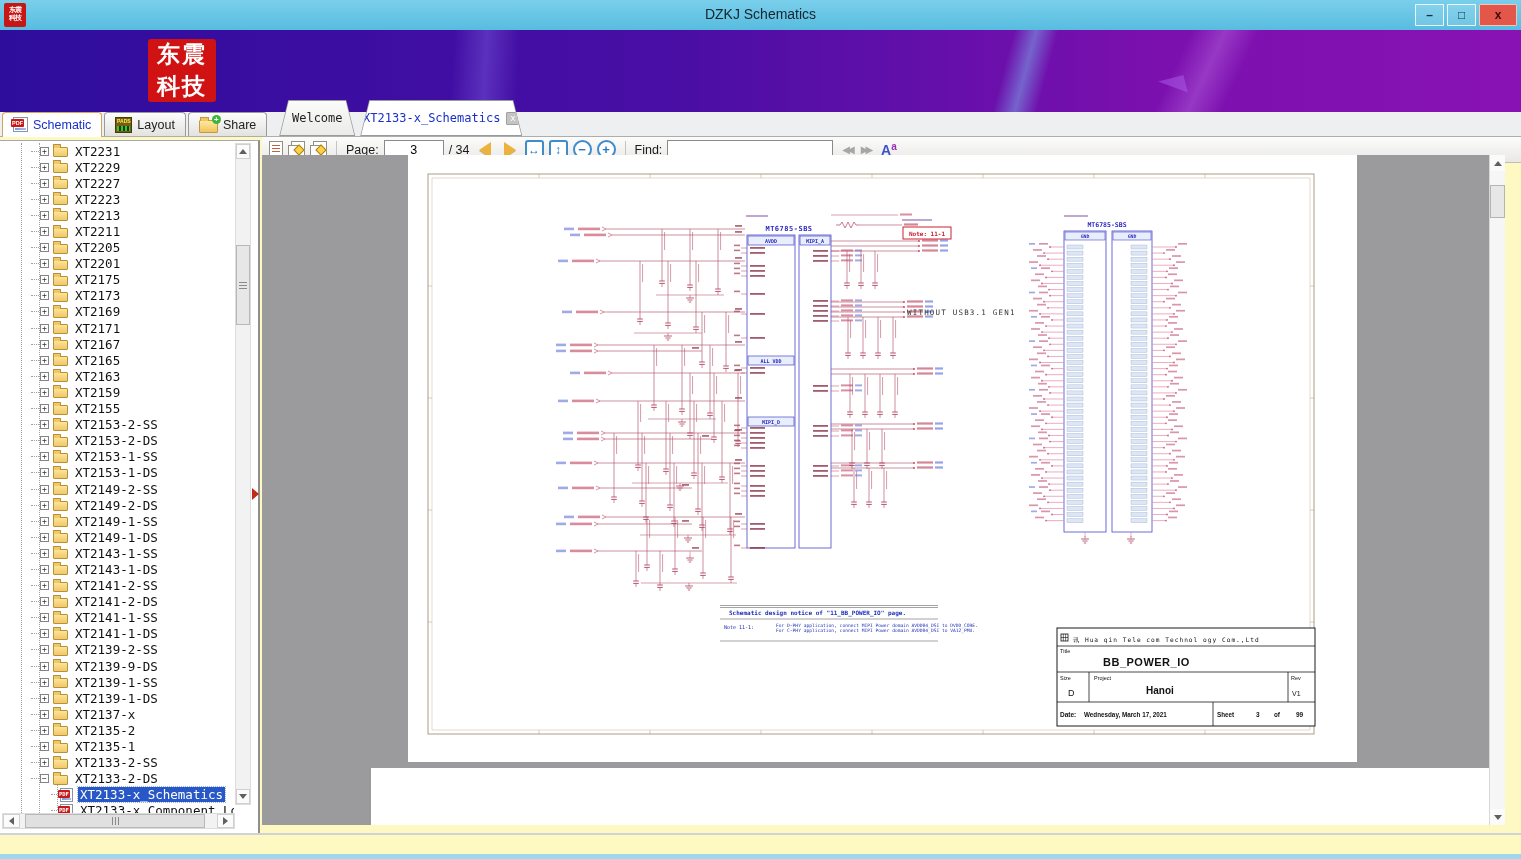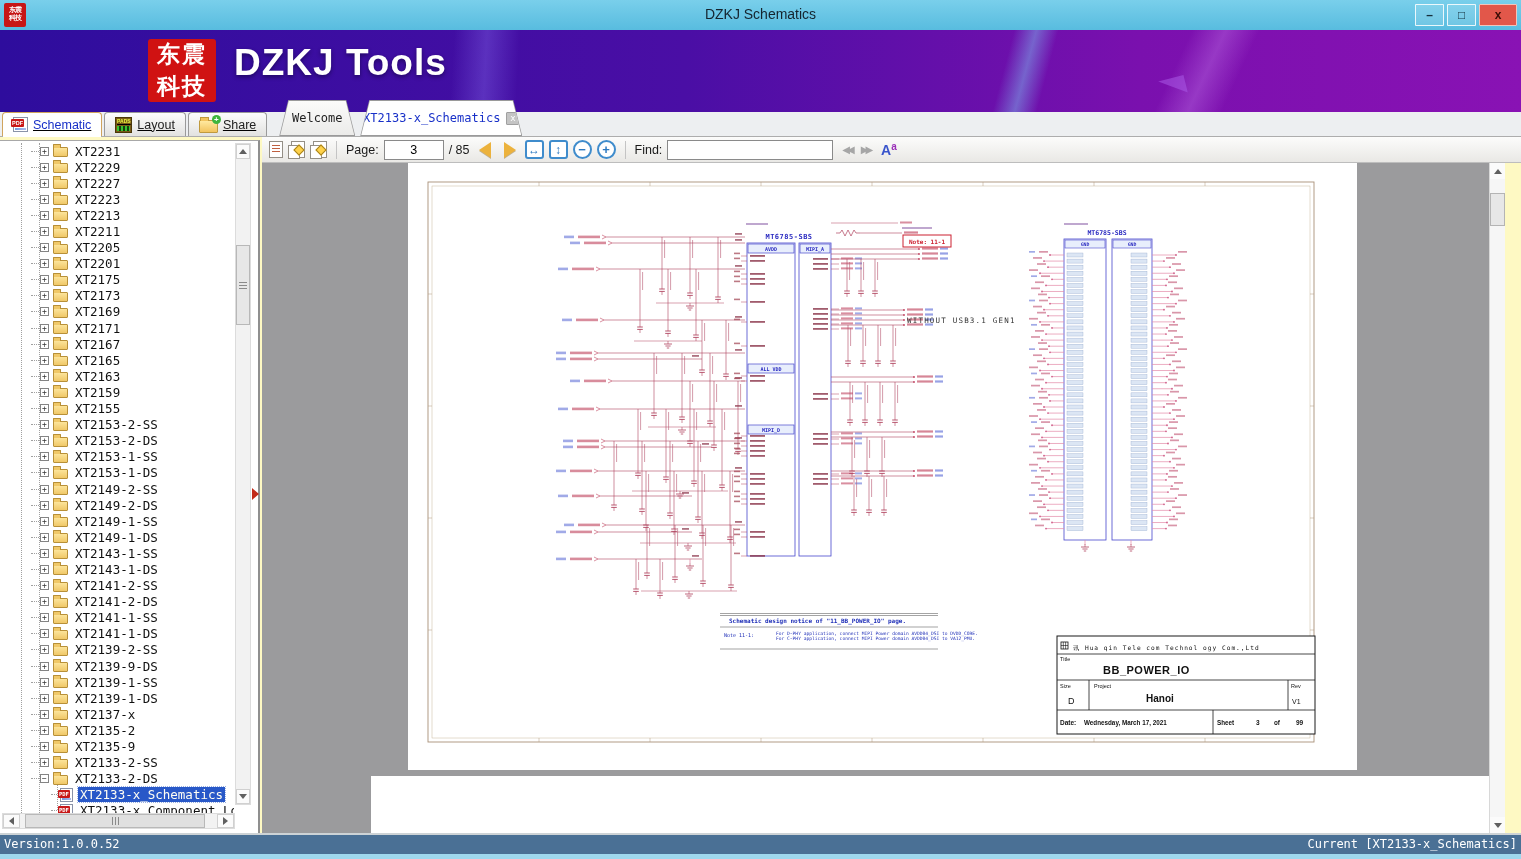--- a/index.html
+++ b/index.html
@@ -20,21 +20,21 @@
   .beam1{position:absolute;left:430px;top:0;width:110px;height:82px;background:linear-gradient(75deg,transparent 25%,rgba(150,130,255,.30) 50%,transparent 75%);transform:skewX(-18deg);}
   .beam2{position:absolute;left:930px;top:0;width:200px;height:82px;background:linear-gradient(105deg,transparent 38%,rgba(130,225,255,.40) 48%,transparent 58%);}
   .beam3{position:absolute;left:1040px;top:0;width:300px;height:82px;background:linear-gradient(115deg,transparent 45%,rgba(220,160,255,.28) 55%,transparent 65%);}
   .beam4{position:absolute;left:1160px;top:48px;width:0;height:0;border-left:26px solid transparent;border-top:18px solid rgba(170,90,230,.55);transform:rotate(-14deg);}
   .logo{position:absolute;left:148px;top:9px;width:68px;height:63px;background:#d01212;border-radius:3px;display:grid;
     grid-template-rows:1fr 1fr;align-items:center;justify-items:center;color:#fff;font-weight:bold;font-size:23px;line-height:23px;letter-spacing:2px;}
   .brand{position:absolute;left:234px;top:12px;font-size:37px;font-weight:bold;color:#fff;letter-spacing:1px;text-shadow:0 2px 4px rgba(0,0,20,.45);}
   .tagline{position:absolute;right:112px;top:20px;font-size:27px;color:#f4eefc;letter-spacing:.5px;text-shadow:0 2px 3px rgba(0,0,20,.4);}
 
   
-  .tabbar{position:absolute;left:0;top:112px;width:1521px;height:25px;background:#edeff1;border-bottom:1px solid #adadad;box-sizing:border-box;display:flex;align-items:flex-end;padding-left:2px;text-decoration:underline;}
+  .tabbar{position:absolute;left:0;top:112px;width:1521px;height:25px;background:#edeff1;border-bottom:1px solid #adadad;box-sizing:border-box;display:flex;align-items:flex-end;padding-left:2px;}
   .apptab{height:24px;display:inline-flex;align-items:center;gap:5px;padding:0 10px;margin-right:2px;border:1px solid #9a9a9a;border-bottom:none;
     border-radius:4px 4px 0 0;background:linear-gradient(#fdfdfd,#e2e2e0);font-size:12.5px;color:#222;box-sizing:border-box;}
   .apptab.active{background:#fff;border-color:#d0a45e;color:#1830c8;position:relative;}
   .apptab.active::after{content:"";position:absolute;left:0;right:0;bottom:-1px;height:1px;background:#fff;}
   .pdficon{width:15px;height:15px;position:relative;background:#fff;border:1px solid #8a93a8;flex:none;box-sizing:border-box;}
   .pdfband{position:absolute;left:-3px;top:1px;background:#c81818;color:#fff;font-size:5.5px;font-weight:bold;line-height:8px;padding:0 1px;border-radius:1px;}
   .pdficon::after{content:"";position:absolute;bottom:1px;left:1px;right:1px;height:2px;background:linear-gradient(90deg,#7799dd,#aabbee);}
   .padsicon{width:17px;height:16px;background:#7a5a18;border:1px solid #4a3808;box-sizing:border-box;color:#e8f840;font-size:5px;font-weight:bold;text-align:center;line-height:7px;flex:none;position:relative;}
   .padsicon::after{content:"";position:absolute;left:1px;right:1px;bottom:1px;height:5px;background:repeating-linear-gradient(90deg,#39c32e 0 2px,#14400e 2px 4px);}
   .sharefolder{width:17px;height:11px;background:linear-gradient(#ffe9a0,#f2c45e);border:1px solid #c09a3e;border-radius:1px;position:relative;flex:none;margin-top:3px;}
@@ -97,21 +97,21 @@
   .vthumb{position:absolute;left:0;width:14px;top:101px;height:80px;background:#e7e7e7;border:1px solid #b8b8b8;box-sizing:border-box;display:flex;align-items:center;justify-content:center;}
   .grip-h{width:8px;height:7px;background:repeating-linear-gradient(#8a8a8a 0 1px,transparent 1px 3px);}
   .hscroll{position:absolute;left:2px;bottom:4px;width:233px;height:16px;background:#f2f2f2;border:1px solid #dcdcdc;box-sizing:border-box;}
   .harrow{position:absolute;top:0;width:17px;height:14px;background:#fbfbfb;border:1px solid #d0d0d0;box-sizing:border-box;display:flex;align-items:center;justify-content:center;}
   .harrow.left{left:0;} .harrow.right{right:0;}
   .hthumb{position:absolute;left:22px;top:0;width:180px;height:14px;background:#e0e0e0;border:1px solid #b8b8b8;box-sizing:border-box;display:flex;align-items:center;justify-content:center;}
   .grip-v{width:7px;height:8px;background:repeating-linear-gradient(90deg,#8a8a8a 0 1px,transparent 1px 3px);}
   .splitter-arrow{position:absolute;left:252px;top:488px;width:0;height:0;border-top:6px solid transparent;border-bottom:6px solid transparent;border-left:7px solid #c22a18;}
 
   
-  .viewer{position:absolute;left:262px;top:163px;width:1243px;height:554px;background:#9b9b9d;}
+  .viewer{position:absolute;left:262px;top:155px;width:1243px;height:554px;background:#9b9b9d;}
   .viewer svg{display:block;}
   .viewer-vscroll{position:absolute;right:-16px;top:0;width:16px;height:670px;background:#f6f6f6;border-left:1px solid #d8d8d8;box-sizing:border-box;}
   .vv-up{position:absolute;top:0;left:0;width:15px;height:16px;background:#fbfbfb;display:flex;align-items:center;justify-content:center;}
   .vv-down{position:absolute;bottom:0;left:0;width:15px;height:16px;background:#fbfbfb;display:flex;align-items:center;justify-content:center;}
   .vv-thumb{position:absolute;top:30px;left:0;width:15px;height:33px;background:#e7e7e7;border:1px solid #b4b4b4;box-sizing:border-box;}
 
   
   .status-top{position:absolute;left:0;top:833px;width:1521px;height:2px;background:#cdd3d6;}
   .statusbar{position:absolute;left:0;top:835px;width:1521px;height:19px;background:#4a7095;color:#fff;
     font-family:"DejaVu Sans Mono",monospace;font-size:12px;line-height:19px;display:flex;justify-content:space-between;padding:0 4px;box-sizing:border-box;}
@@ -137,21 +137,20 @@
 
   <div class="banner">
     <div class="beam1"></div>
     <div class="beam2"></div>
     <div class="beam3"></div>
     <div class="beam4"></div>
     <div class="logo">
       <span>东震</span>
       <span>科技</span>
     </div>
-    <div class="brand">DZKJ Tools</div>
   </div>
 
   <div class="tabbar">
     <div class="apptab active">
       <span class="pdficon">
           <span class="pdfband">PDF</span>
         </span>
       <span>Schematic</span>
     </div>
     <div class="apptab">
@@ -179,21 +178,21 @@
     </div>
   </div>
 
   <div class="toolbar">
     <span class="tico lines"></span>
     <span class="tico copy back"></span>
     <span class="tico copy back"></span>
     <span class="tsep"></span>
     <span>Page:</span>
     <input class="page-input" value="3" style="">
-    <span>/ 85</span>
+    <span>/ 34</span>
     <span class="navarrow prev"></span>
     <span class="navarrow next"></span>
     <span class="fitbtn">↔</span>
     <span class="fitbtn">↕</span>
     <span class="zoombtn">−</span>
     <span class="zoombtn">+</span>
     <span class="tsep"></span>
     <span>Find:</span>
     <input class="find-input" value="" style="">
     <span class="searchnav">◀◀</span>
@@ -425,21 +424,21 @@
         <div class="trow">
           <span class="stub"></span>
           <span class="plusbox">+</span>
           <span class="folder"></span>
           <span class="tlabel">XT2135-2</span>
         </div>
         <div class="trow">
           <span class="stub"></span>
           <span class="plusbox">+</span>
           <span class="folder"></span>
-          <span class="tlabel">XT2135-9</span>
+          <span class="tlabel">XT2135-1</span>
         </div>
         <div class="trow">
           <span class="stub"></span>
           <span class="plusbox">+</span>
           <span class="folder"></span>
           <span class="tlabel">XT2133-2-SS</span>
         </div>
         <div class="trow">
           <span class="stub"></span>
           <span class="plusbox">−</span>
@@ -1537,19 +1536,15 @@
           <span class="tri-up"></span>
         </div>
       <div class="vv-thumb"></div>
       <div class="vv-down">
           <span class="tri-down"></span>
         </div>
     </div>
   </div>
 
   <div class="status-top"></div>
-  <div class="statusbar">
-    <span>Version:1.0.0.52</span>
-    <span>Current [XT2133-x_Schematics]</span>
-  </div>
   <div class="status-bottom"></div>
 
 </div>
 
 </body></html>

